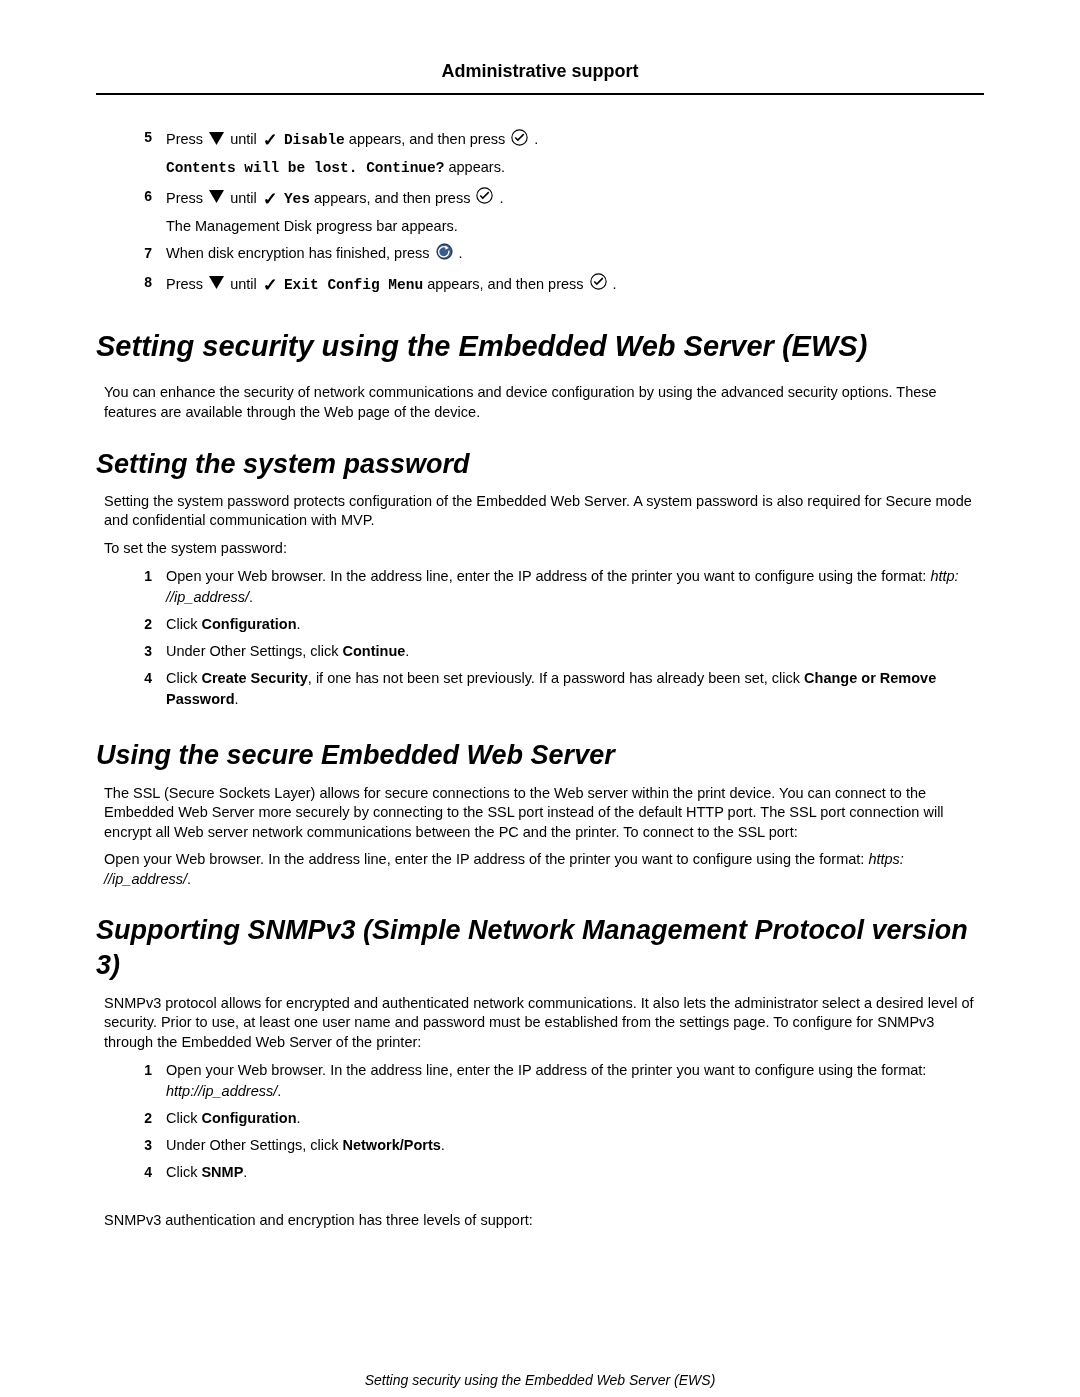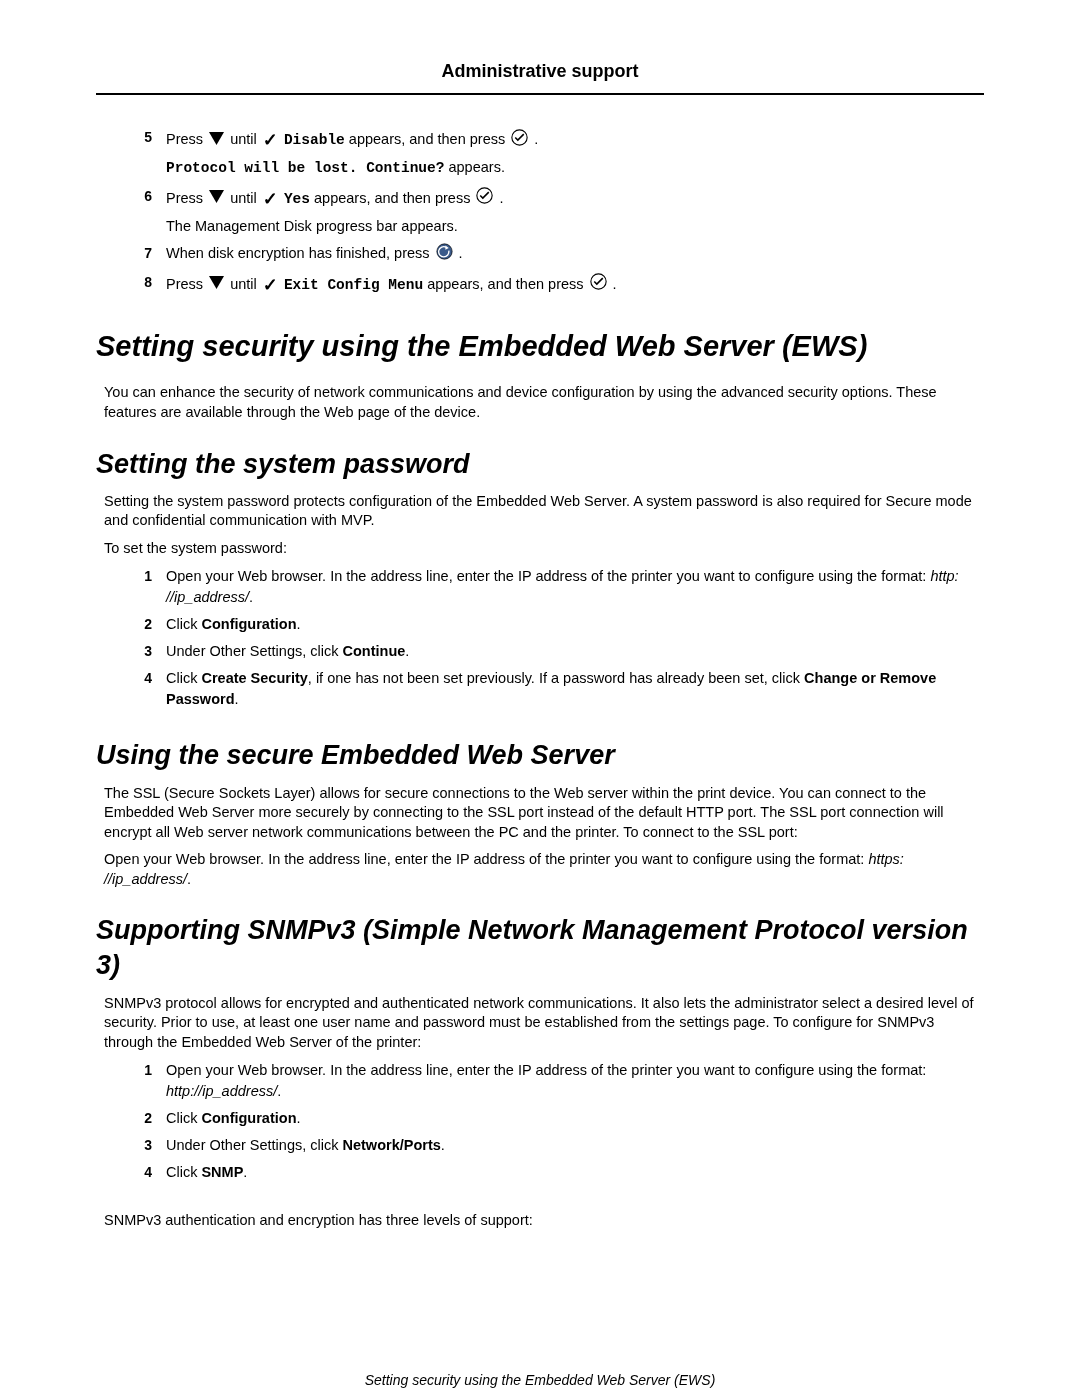--- a/index.html
+++ b/index.html
@@ -106,21 +106,21 @@
         <span> until </span>
         <span class="icon-check">✓</span>
         <span class="mono">Disable</span>
         <span> appears, and then press </span>
         <span class="icon icon-select"><svg viewBox="0 0 20 20">
               <circle cx="10" cy="10" r="9" fill="none" stroke="#000" stroke-width="1.3"></circle>
               <path d="M5 10 l3 3 l7 -7" fill="none" stroke="#000" stroke-width="1.8"></path>
             </svg></span>
         <span>.</span>
         <div class="step-sub">
-          <span class="mono">Protocol will be lost. Continue?</span><span> appears.</span>
+          <span class="mono">Contents will be lost. Continue?</span><span> appears.</span>
         </div>
       </div>
     </div>
 
     <div class="step">
       <div class="step-num">6</div>
       <div class="step-body">
         <span>Press </span>
         <span class="icon icon-down"><svg viewBox="0 0 14 12">
               <polygon points="0,0 14,0 7,12" fill="#000"></polygon>

